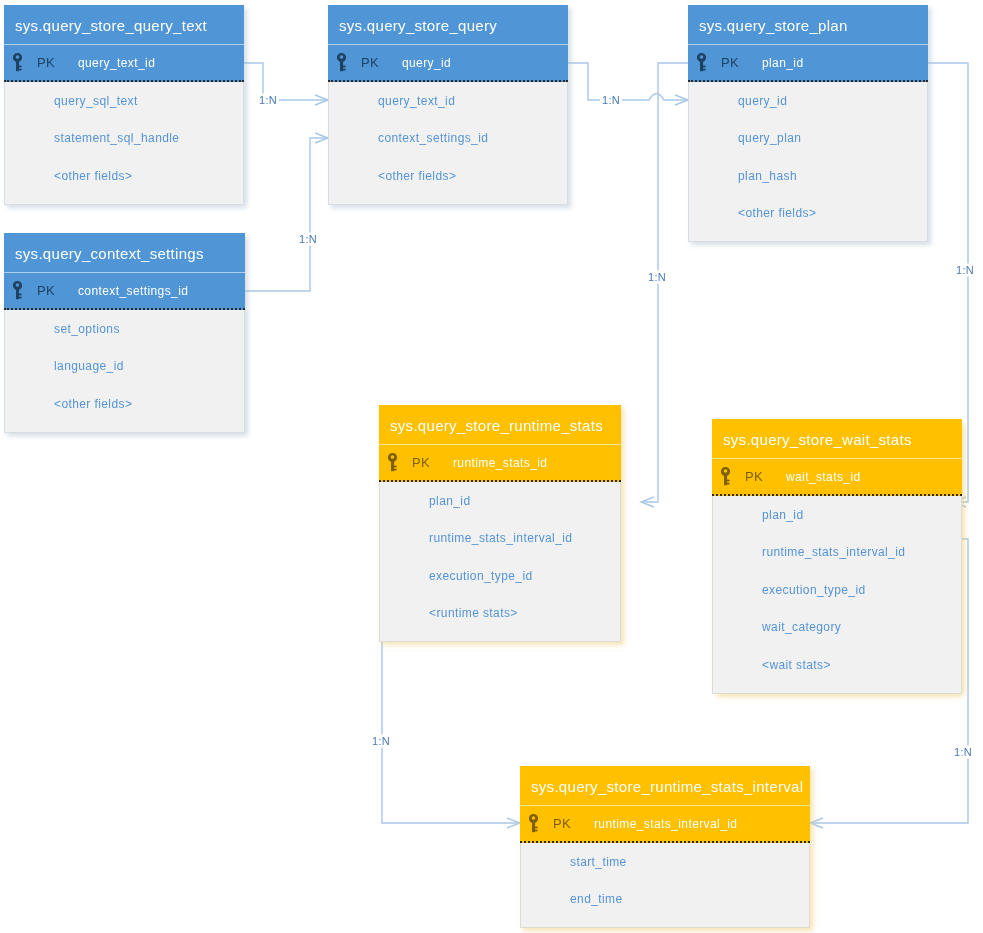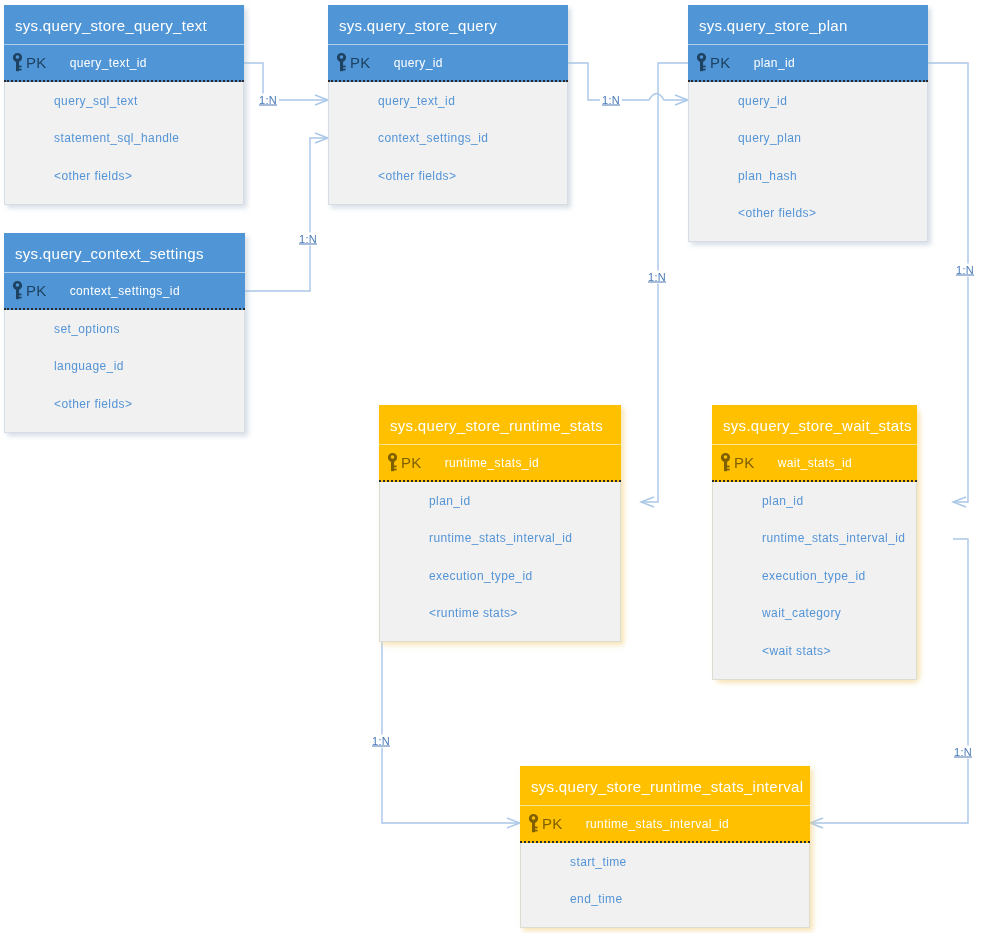--- a/index.html
+++ b/index.html
@@ -55,22 +55,22 @@
 
   .pk-key {
     margin-left: 8px;
     display: inline-flex;
     align-items: center;
   }
   .blue  .pk-key, .blue  .pk-badge { color: #1E4262; }
   .orange .pk-key, .orange .pk-badge { color: #7F6000; }
 
   .pk-badge {
-    font-size: 15px;
-    margin-left: 3px;
+    font-size: 13px;
+    margin-left: 14px;
     letter-spacing: 0.3px;
   }
   .pk-field {
     color: #ffffff;
     margin-left: 23px;
     letter-spacing: 0.4px;
     white-space: nowrap;
   }
 
   .t-body {
@@ -95,21 +95,20 @@
   .rel-label {
     position: absolute;
     z-index: 3;
     transform: translate(-50%, -50%);
     background: #ffffff;
     color: #4A7AB5;
     font-size: 11px;
     padding: 0 2px;
     line-height: 13px;
     letter-spacing: 0.3px;
-    text-decoration: underline;
   }
 
   .conn-path {
     fill: none;
     stroke: #A9C7E8;
     stroke-width: 1.4;
   }
 </style>
 </head>
 <body>
@@ -226,21 +225,21 @@
         <span class="pk-badge">PK</span>
         <span class="pk-field">runtime_stats_id</span>
       </div>
       <div class="t-body">
         <div class="t-field">plan_id</div>
         <div class="t-field">runtime_stats_interval_id</div>
         <div class="t-field">execution_type_id</div>
         <div class="t-field">&lt;runtime stats&gt;</div>
       </div>
     </div>
-    <div class="entity orange" style="left: 712px; top: 405px; width: 205px; border-radius: 7px;">
+    <div class="entity orange" style="left: 712px; top: 419px; width: 250px; border-radius: 7px;">
       <div class="t-header">sys.query_store_wait_stats</div>
       <div class="t-pk">
         <span class="pk-key">
           <svg width="11" height="19" viewBox="0 0 11 19">
             <path fill="currentColor" fill-rule="evenodd" d="M5.5 0 A4.6 4.6 0 0 0 5.5 9.2 A4.6 4.6 0 0 0 5.5 0 Z M5.5 2.2 A1.8 1.8 0 0 1 5.5 5.8 A1.8 1.8 0 0 1 5.5 2.2 Z"></path>
             <rect x="4" y="8.6" width="3.1" height="9.6" fill="currentColor"></rect>
             <rect x="6.9" y="12.6" width="2.7" height="1.7" fill="currentColor"></rect>
             <rect x="6.9" y="15.7" width="2.7" height="1.7" fill="currentColor"></rect>
           </svg>
         </span>

